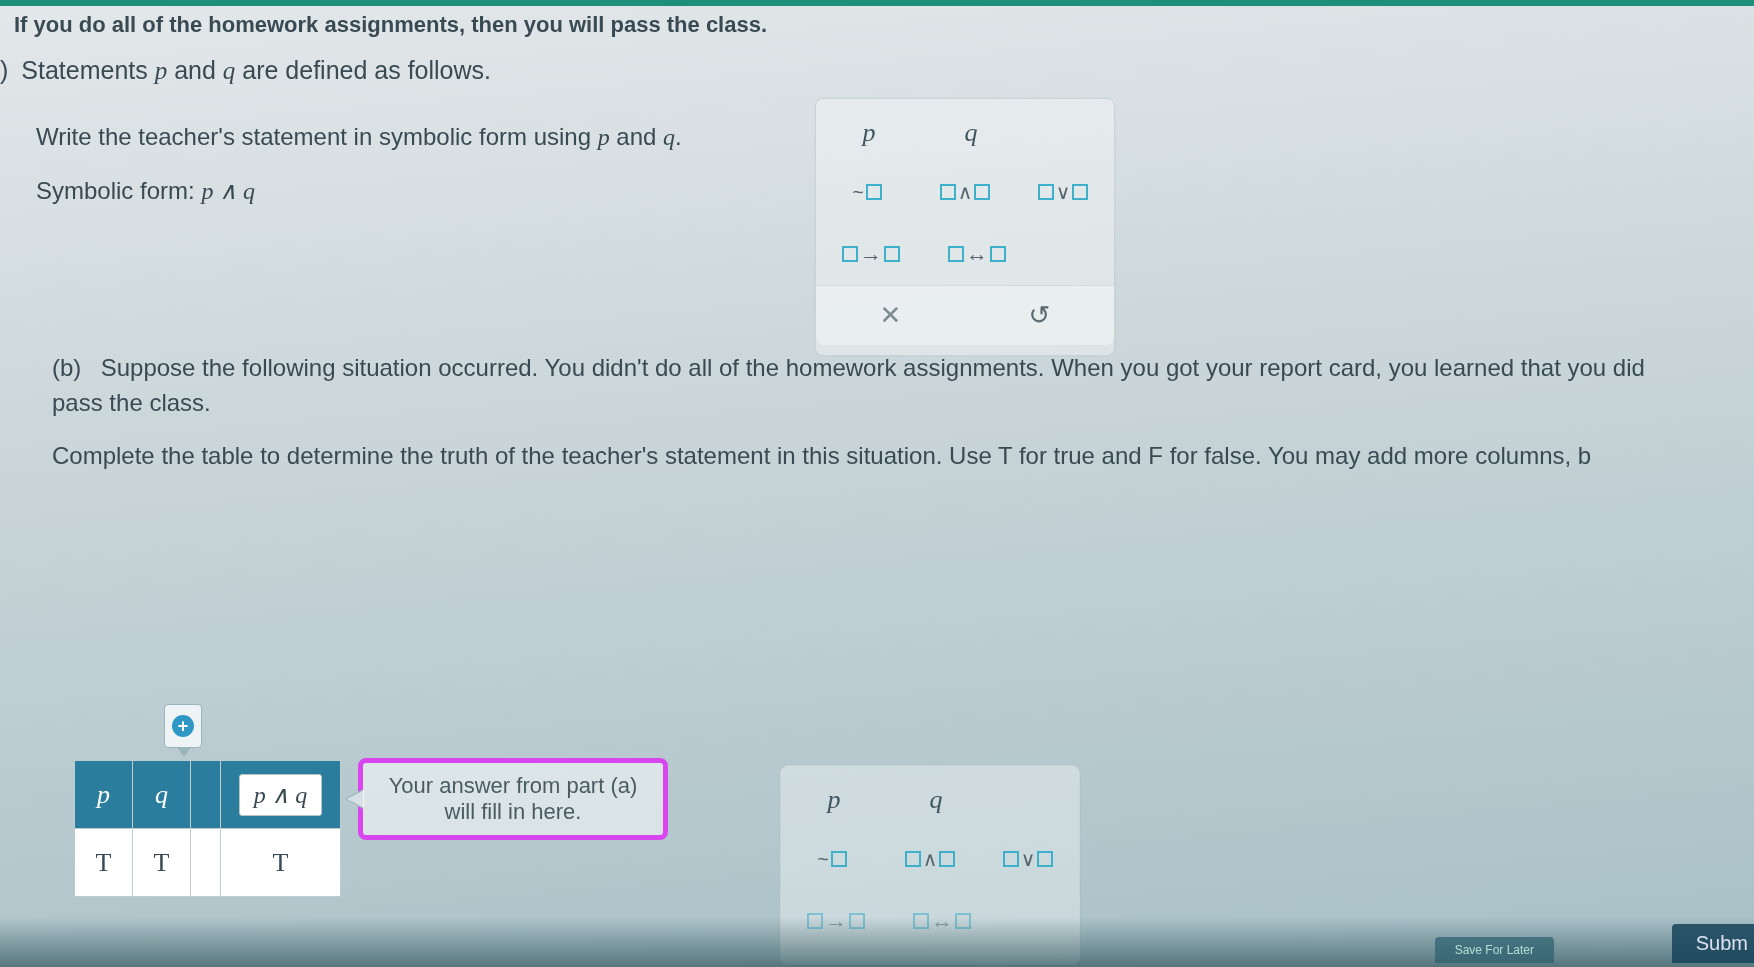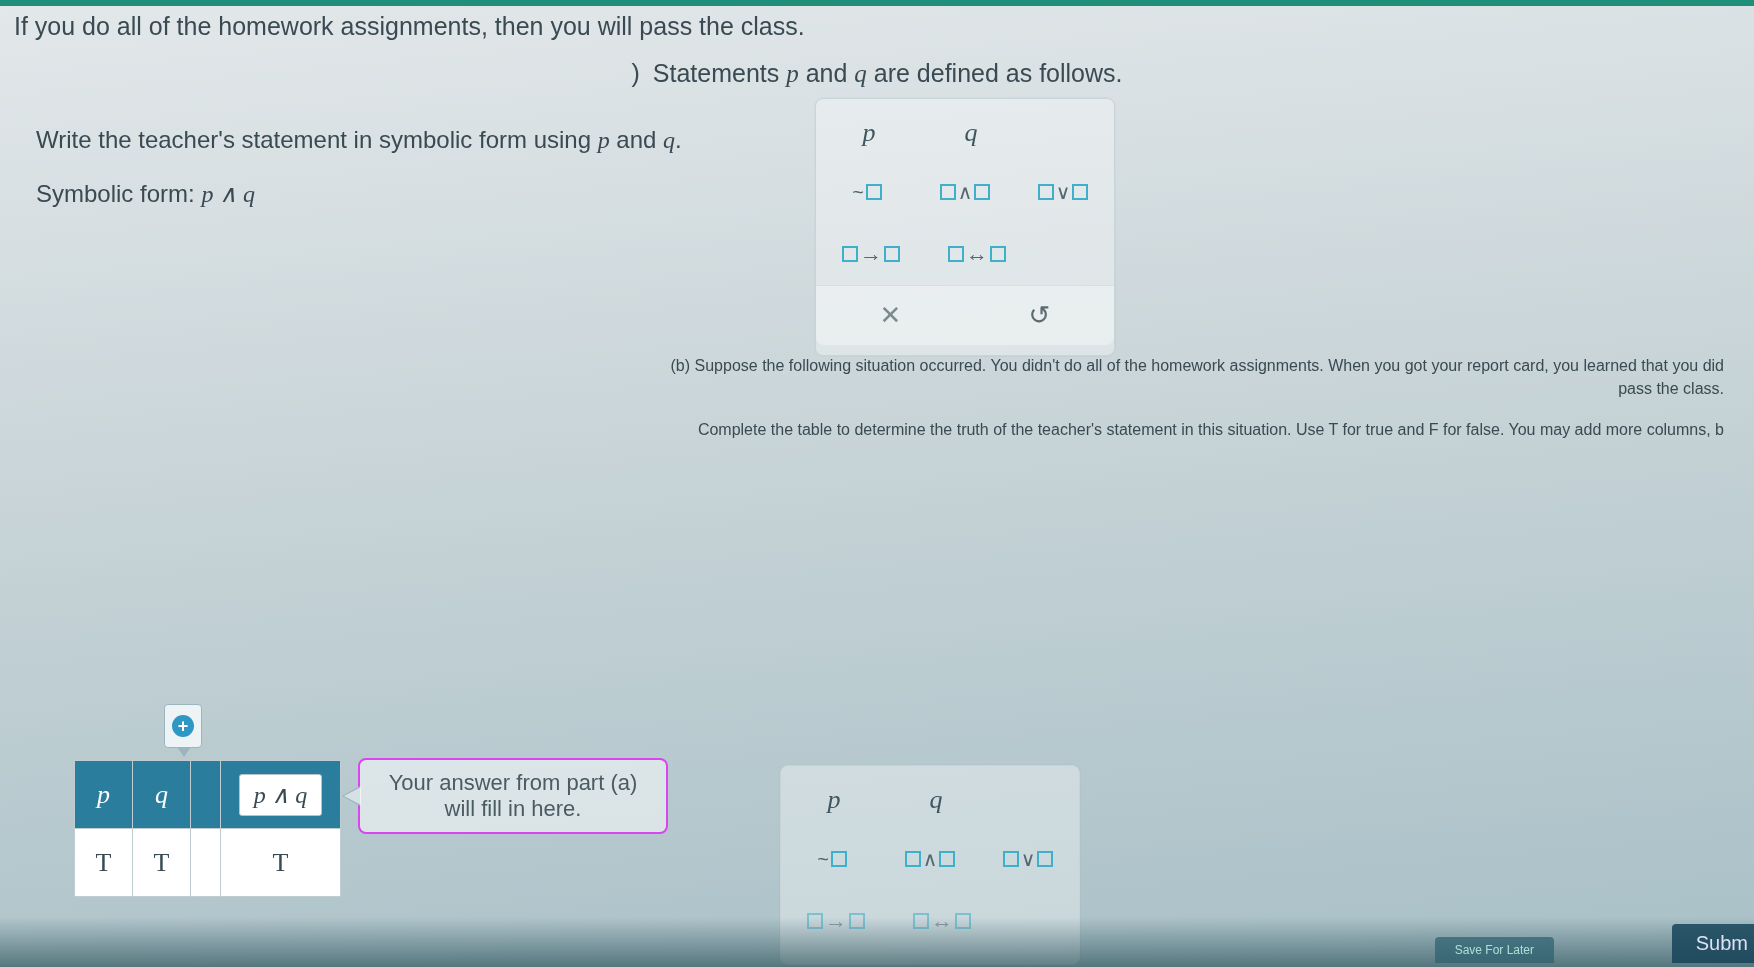--- a/index.html
+++ b/index.html
@@ -12,31 +12,30 @@
     position: relative;
   }
   .topbar {
     height: 6px;
     background: #1f8f7a;
     width: 100%;
   }
   .content { padding: 6px 0 0 0; }
 
   .bold-line {
-    font-weight: 400;
+    font-weight: 700;
     color: #3a4a52;
     padding: 0 0 18px 14px;
-    font-size: 25px;
+    font-size: 22px;
   }
   .part-a-intro {
     padding: 0 0 16px 0;
     margin-left: 0;
     font-size: 25px;
     color: #3a4a52;
-    text-align: center;
   }
   .part-a-intro .lbl { display:inline-block; margin-right:6px; }
   .italic { font-style: italic; font-family: 'Times New Roman', serif; }
   .defs { padding: 0 0 0 82px; line-height: 1.7; font-size:24px;}
   .defs .italic { font-size:26px; }
   .instr { padding: 22px 0 0 36px; font-size:24px;}
   .symform { padding: 26px 0 0 36px; font-size:24px;}
 
   .toolbox {
     position: absolute;
@@ -98,21 +97,21 @@
     color:#7c8a90; font-size:26px;
   }
   .footer-btn.reset { color:#5a6c73; }
 
   .partb {
     margin-top: 140px;
     padding-left: 4px;
   }
   .partb .lbl { display:inline-block; width:42px; vertical-align:top;}
   .partb-text { display:inline; }
-  .partb-block { padding: 6px 30px 0 48px; line-height:1.45; font-size:16px;text-align:right; }
+  .partb-block { padding: 6px 30px 0 48px; line-height:1.45; font-size:24px; }
 
   
   .tt-wrap { position:absolute; left:74px; top:622px; }
   .add-col {
     position:absolute;
     left:90px; top:-56px;
     width:38px; height:44px;
     border:1px solid #9bb5be;
     border-radius:4px;
     background:#eef4f5;
@@ -163,21 +162,21 @@
     font-style:italic;
     font-size:24px;
   }
   table.truth td { font-size:26px; background:#fff;}
   table.truth td.spacer { background:transparent; border-left:1px solid #bfcdd1; border-right:1px solid #bfcdd1;}
 
   .callout {
     position:absolute;
     left:358px; top:758px;
     width:310px;
-    border:2px solid #d946ef;
+    border:5px solid #d946ef;
     border-radius:8px;
     background:rgba(255,255,255,0.5);
     padding:10px 14px;
     text-align:center;
     font-size:22px;
     color:#4a5b62;
   }
   .callout::before{
     content:"";
     position:absolute;

